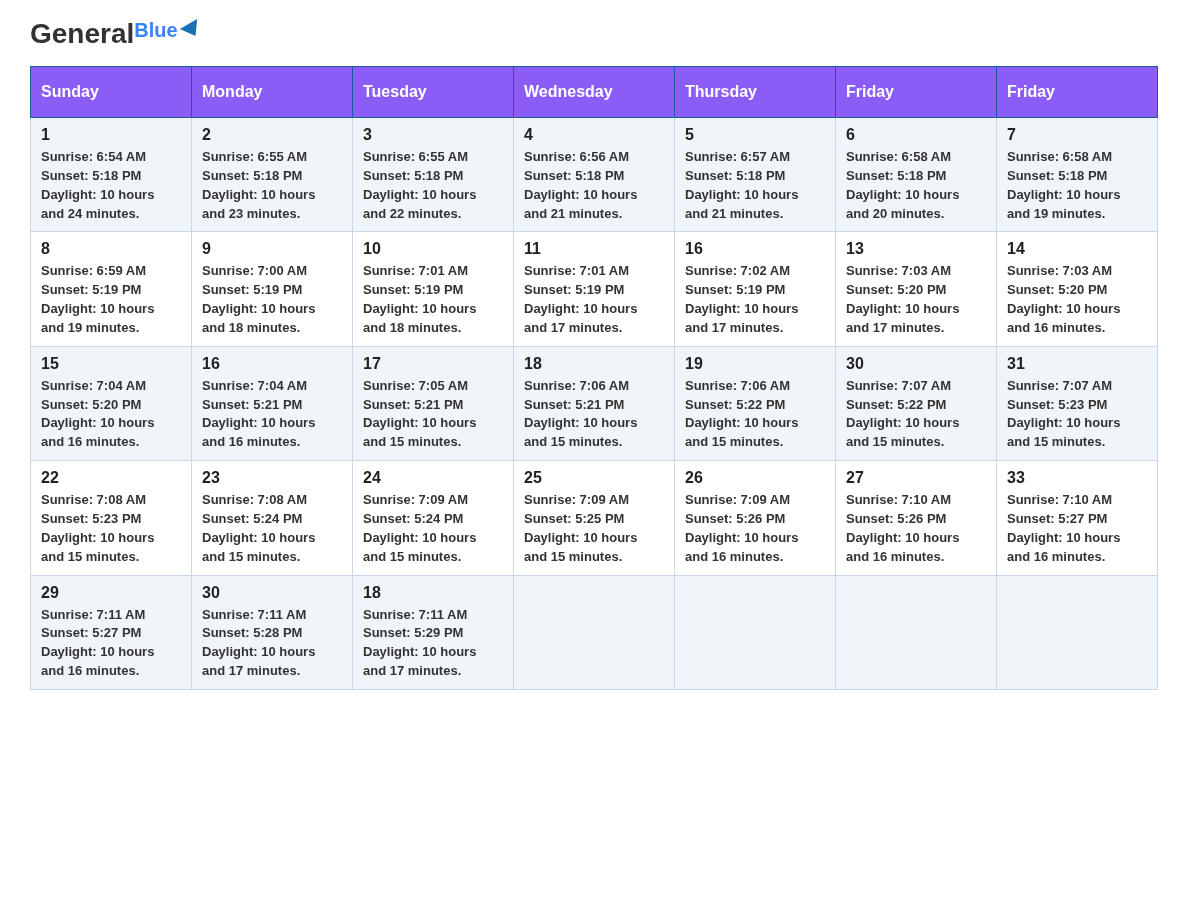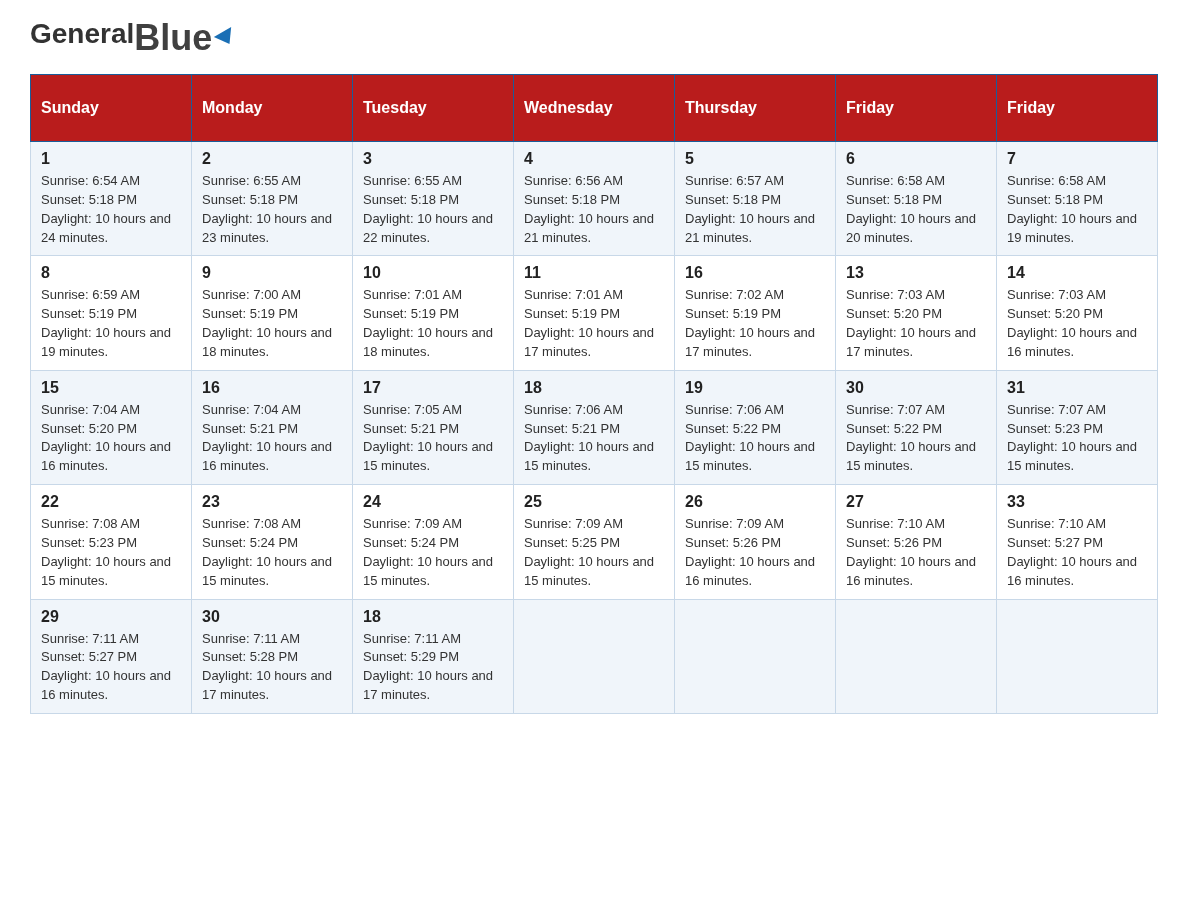--- a/index.html
+++ b/index.html
@@ -20,23 +20,23 @@
       display: flex;
       align-items: flex-start;
     }
     .logo-general {
       font-size: 28px;
       font-weight: bold;
       color: #333;
       line-height: 1;
     }
     .logo-blue {
-      font-size: 36px;
-      font-weight: bold;
-      color: #404040;
+      font-size: 20px;
+      font-weight: bold;
+      color: #3b82f6;
       display: flex;
       align-items: center;
       gap: 2px;
       line-height: 1;
     }
     .logo-triangle {
       width: 0;
       height: 0;
       border-left: 10px solid transparent;
       border-right: 10px solid transparent;
@@ -58,25 +58,25 @@
       font-size: 22px;
       color: #333;
       margin-top: 4px;
     }
     table {
       width: 100%;
       border-collapse: collapse;
       table-layout: fixed;
     }
     th {
-      background-color: #b91c1c;
+      background-color: #8b5cf6;
       color: #fff;
       font-size: 16px;
       font-weight: bold;
-      padding: 24px 10px;
+      padding: 16px 10px;
       text-align: left;
       border: 1px solid #1a5c99;
     }
     td {
       vertical-align: top;
       padding: 8px 10px;
       border: 1px solid #c8d8e8;
       font-size: 13.5px;
       color: #222;
       height: 110px;
@@ -84,20 +84,21 @@
     .day-num {
       font-size: 16px;
       font-weight: bold;
       margin-bottom: 4px;
       display: block;
     }
     .day-info {
       font-size: 13px;
       line-height: 1.45;
       color: #333;
+      font-weight: bold;
     }
     tr:nth-child(odd) td {
       background-color: #f0f5fa;
     }
     tr:nth-child(even) td {
       background-color: #fff;
     }
     td.empty {
       background-color: #fff;
     }

